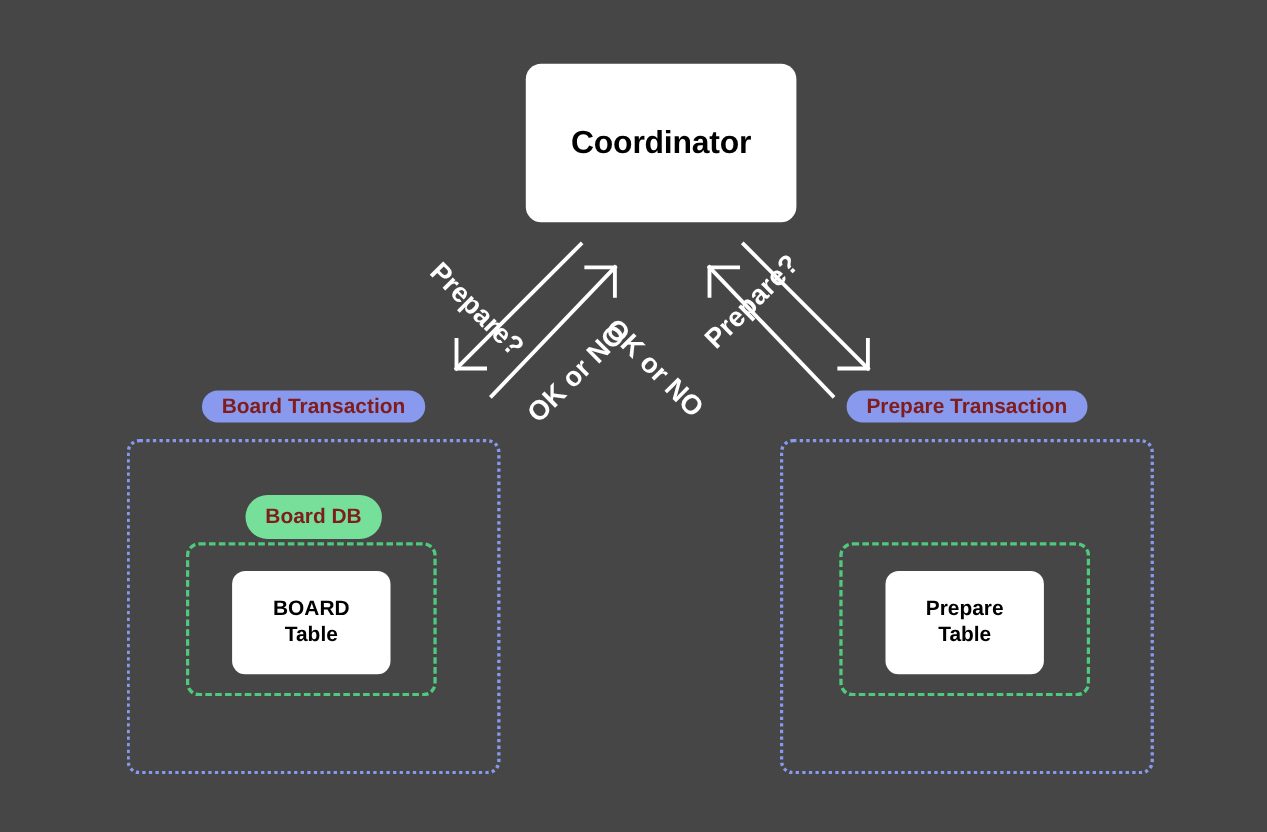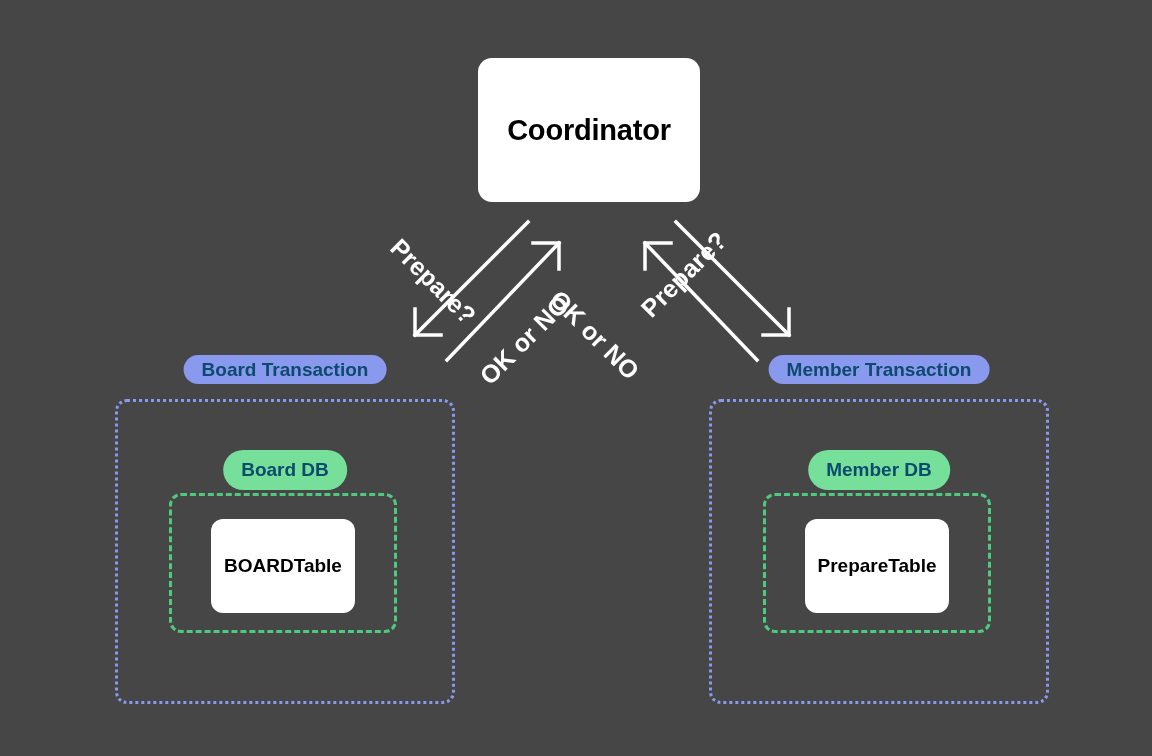--- a/index.html
+++ b/index.html
@@ -14,21 +14,21 @@
     background: #464646;
     font-family: "Liberation Sans", sans-serif;
     overflow: hidden;
   }
 
   
   .coordinator {
     position: absolute;
     left: 478px;
     top: 58px;
-    width: 222px;
+    width: 246px;
     height: 144px;
     background: #ffffff;
     border-radius: 14px;
     display: flex;
     align-items: center;
     justify-content: center;
     color: #000000;
     font-size: 29px;
     font-weight: bold;
     letter-spacing: -0.2px;
@@ -72,21 +72,21 @@
     border: 3px dotted #8899ee;
     border-radius: 12px;
     box-sizing: border-box;
   }
 
   .pill {
     position: absolute;
     display: flex;
     align-items: center;
     justify-content: center;
-    color: #0c4a6e;
+    color: #7f1d1d;
     font-weight: bold;
     border-radius: 999px;
     white-space: nowrap;
   }
 
   .pill-txn {
     left: 50%;
     transform: translateX(-50%);
     top: -44px;
     height: 29px;
@@ -119,21 +119,21 @@
   .table-box {
     position: absolute;
     left: 50%;
     transform: translateX(-50%);
     top: 23px;
     width: 144px;
     height: 94px;
     background: #ffffff;
     border-radius: 12px;
     display: flex;
-    flex-direction: row;
+    flex-direction: column;
     align-items: center;
     justify-content: center;
     color: #000000;
     font-size: 19px;
     font-weight: bold;
     line-height: 1.28;
   }
 </style>
 </head>
 <body>
@@ -191,26 +191,23 @@
         <span>BOARD</span>
         <span>Table</span>
       </div>
     </div>
   </div>
 
   <div class="txn-group right">
     <div class="txn-outline"></div>
 
     <div class="pill pill-txn">
-      <span>Member Transaction</span>
-    </div>
-
-    <div class="pill pill-db">
-      <span>Member DB</span>
-    </div>
+      <span>Prepare Transaction</span>
+    </div>
+
 
     <div class="db-outline">
       <div class="table-box">
         <span>Prepare</span>
         <span>Table</span>
       </div>
     </div>
   </div>
 
 </div>

